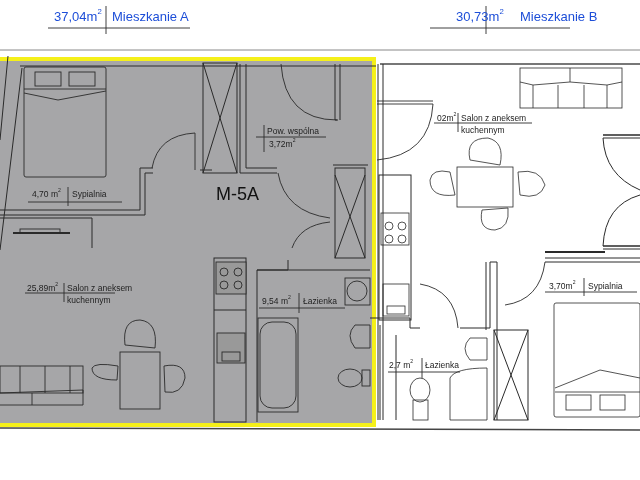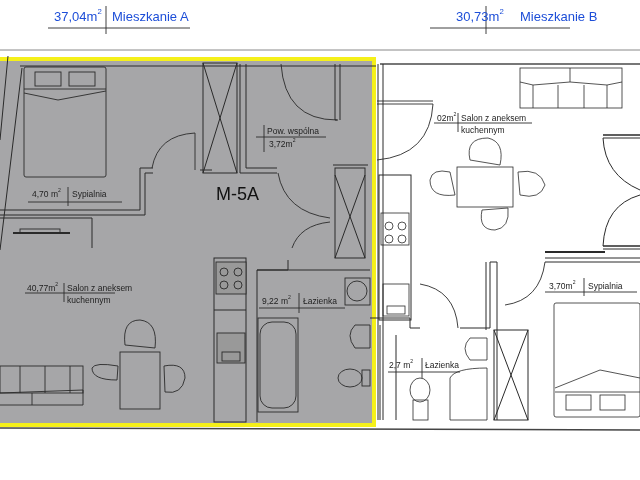--- a/index.html
+++ b/index.html
@@ -195,28 +195,28 @@
 <div class="lbl hdr" style="left:54px; top:10px;"><span>37,04m</span><sup>2</sup></div>
 <div class="lbl hdr" style="left:112px; top:10px;">Mieszkanie A</div>
 <div class="lbl hdr" style="left:456px; top:10px;"><span>30,73m</span><sup>2</sup></div>
 <div class="lbl hdr" style="left:492px; top:10px;margin-left:28px;">Mieszkanie B</div>
 
 <div class="lbl big" style="left:216px; top:185px;">M-5A</div>
 
 <div class="lbl sm" style="left:32px; top:190px;"><span>4,70 m</span><sup>2</sup></div>
 <div class="lbl sm" style="left:72px; top:190px;">Sypialnia</div>
 
-<div class="lbl sm" style="left:27px; top:284px;"><span>40,77m</span><sup>2</sup></div>
+<div class="lbl sm" style="left:27px; top:284px;"><span>25,89m</span><sup>2</sup></div>
 <div class="lbl sm" style="left:67px; top:284px;">Salon z aneksem</div>
 <div class="lbl sm" style="left:67px; top:296px;">kuchennym</div>
 
 <div class="lbl sm" style="left:267px; top:127px;text-align:right;">Pow. wspólna</div>
 <div class="lbl sm" style="left:269px; top:140px;"><span>3,72m</span><sup>2</sup></div>
 
-<div class="lbl sm" style="left:262px; top:297px;"><span>9,22 m</span><sup>2</sup></div>
+<div class="lbl sm" style="left:262px; top:297px;"><span>9,54 m</span><sup>2</sup></div>
 <div class="lbl sm" style="left:303px; top:297px;">Łazienka</div>
 
 <div class="lbl sm" style="left:437px; top:114px;"><span>02m</span><sup>2</sup></div>
 <div class="lbl sm" style="left:461px; top:114px;">Salon z aneksem</div>
 <div class="lbl sm" style="left:461px; top:126px;">kuchennym</div>
 
 <div class="lbl sm" style="left:549px; top:282px;"><span>3,70m</span><sup>2</sup></div>
 <div class="lbl sm" style="left:588px; top:282px;">Sypialnia</div>
 
 <div class="lbl sm" style="left:389px; top:361px;"><span>2,7 m</span><sup>2</sup></div>

